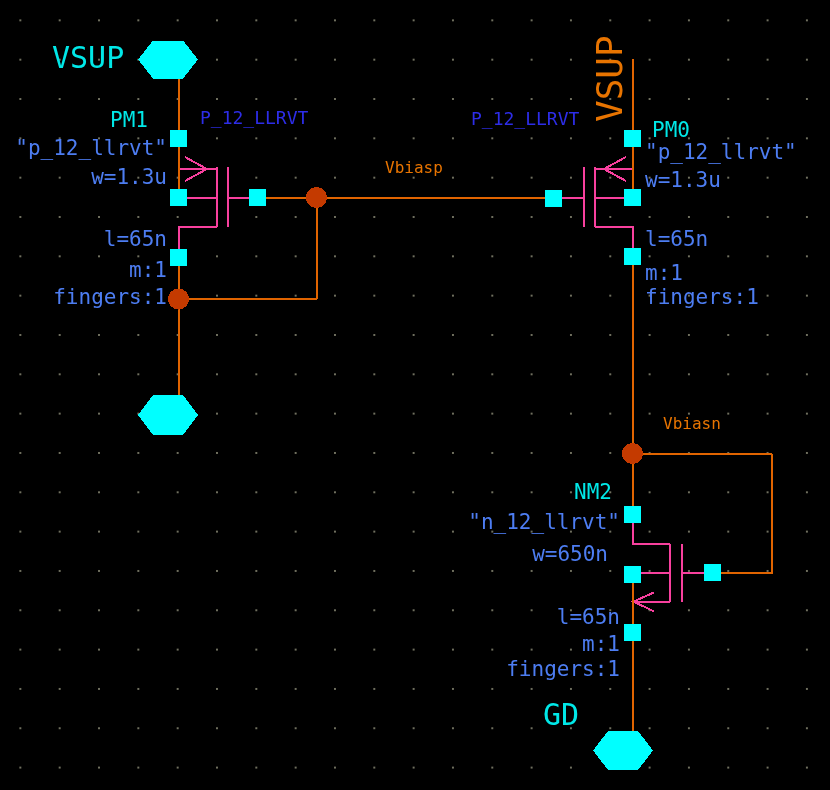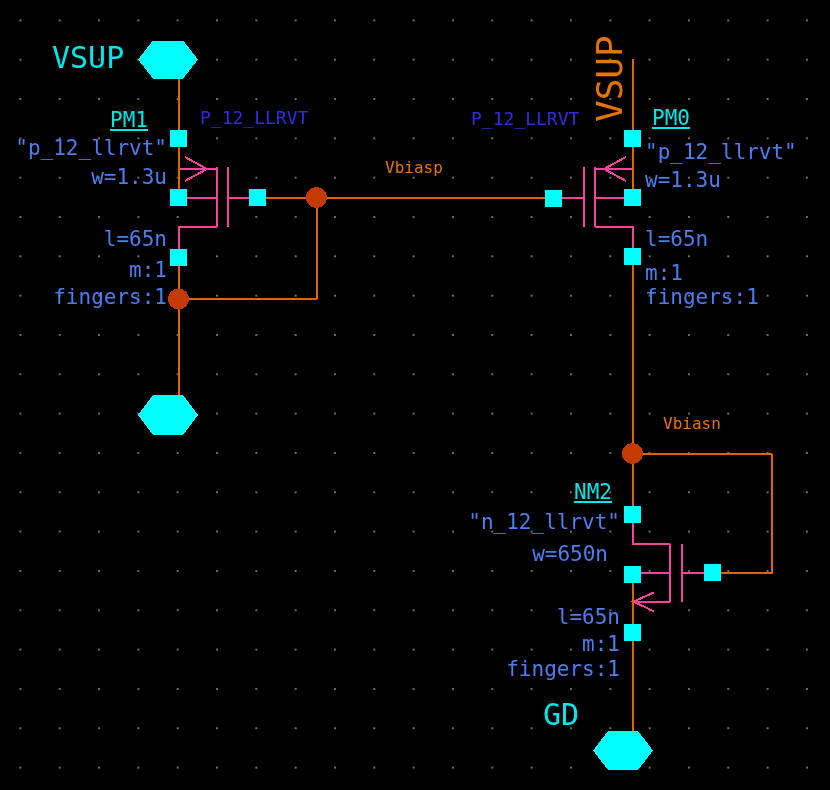--- a/index.html
+++ b/index.html
@@ -9,21 +9,21 @@
     background-image: radial-gradient(circle, #70705f 0.9px, transparent 1.5px);
     background-size: 39.33px 39.33px;
     background-position: 0.7px 0.7px;
   }
   svg.sch { position:absolute; left:0; top:0; }
   .lbl {
     position:absolute; font-family:"DejaVu Sans Mono", monospace;
     line-height:1; white-space:pre; letter-spacing:0;
   }
   .pin-label  { font-size:30px; color:#00e8e8; }
-  .inst-label { font-size:21px; color:#00e8e8;text-decoration:underline; }
+  .inst-label { font-size:21px; color:#00e8e8; }
   .cell-label { font-size:18px; color:#2d2de8; }
   .param-label{ font-size:21px; color:#4d7df2; }
   .net-label  { font-size:16px; color:#e87400; }
   .net-vert   { font-size:36px; transform:rotate(-90deg); transform-origin:0 0; }
 </style>
 </head>
 <body>
 
 <div class="canvas">
 
@@ -111,21 +111,21 @@
   <div class="lbl net-label net-vert" style="left:592px;top:122px">VSUP</div>
 
   <div class="lbl inst-label" style="left:110px;top:110px">PM1</div>
   <div class="lbl cell-label" style="left:200px;top:109px">P_12_LLRVT</div>
   <div class="lbl param-label" style="right:663px;top:138px">"p_12_llrvt"</div>
   <div class="lbl param-label" style="right:663px;top:167px">w=1.3u</div>
   <div class="lbl param-label" style="right:663px;top:229px">l=65n</div>
   <div class="lbl param-label" style="right:663px;top:260px">m:1</div>
   <div class="lbl param-label" style="right:663px;top:287px">fingers:1</div>
 
-  <div class="lbl inst-label" style="left:652px;top:108px">PM0</div>
+  <div class="lbl inst-label" style="left:652px;top:120px">PM0</div>
   <div class="lbl cell-label" style="left:471px;top:110px">P_12_LLRVT</div>
   <div class="lbl param-label" style="left:645px;top:142px">"p_12_llrvt"</div>
   <div class="lbl param-label" style="left:645px;top:170px">w=1.3u</div>
   <div class="lbl param-label" style="left:645px;top:229px">l=65n</div>
   <div class="lbl param-label" style="left:645px;top:263px">m:1</div>
   <div class="lbl param-label" style="left:645px;top:287px">fingers:1</div>
 
   <div class="lbl inst-label" style="right:218px;top:482px">NM2</div>
   <div class="lbl param-label" style="right:210px;top:512px">"n_12_llrvt"</div>
   <div class="lbl param-label" style="right:222px;top:544px">w=650n</div>

